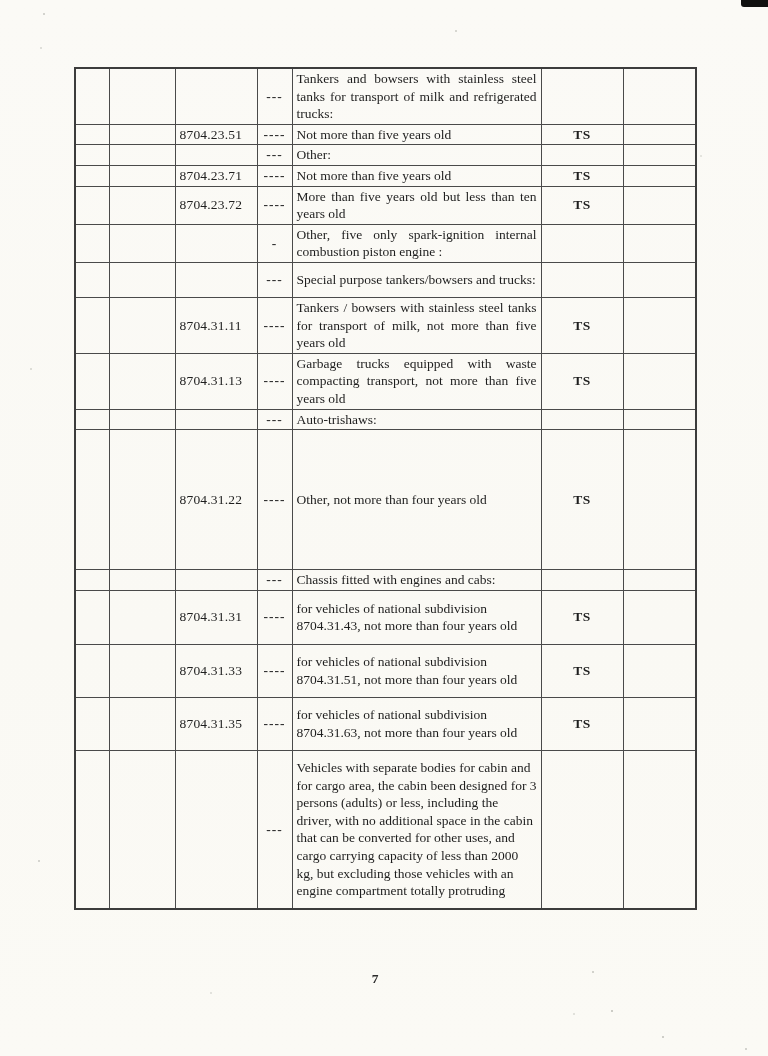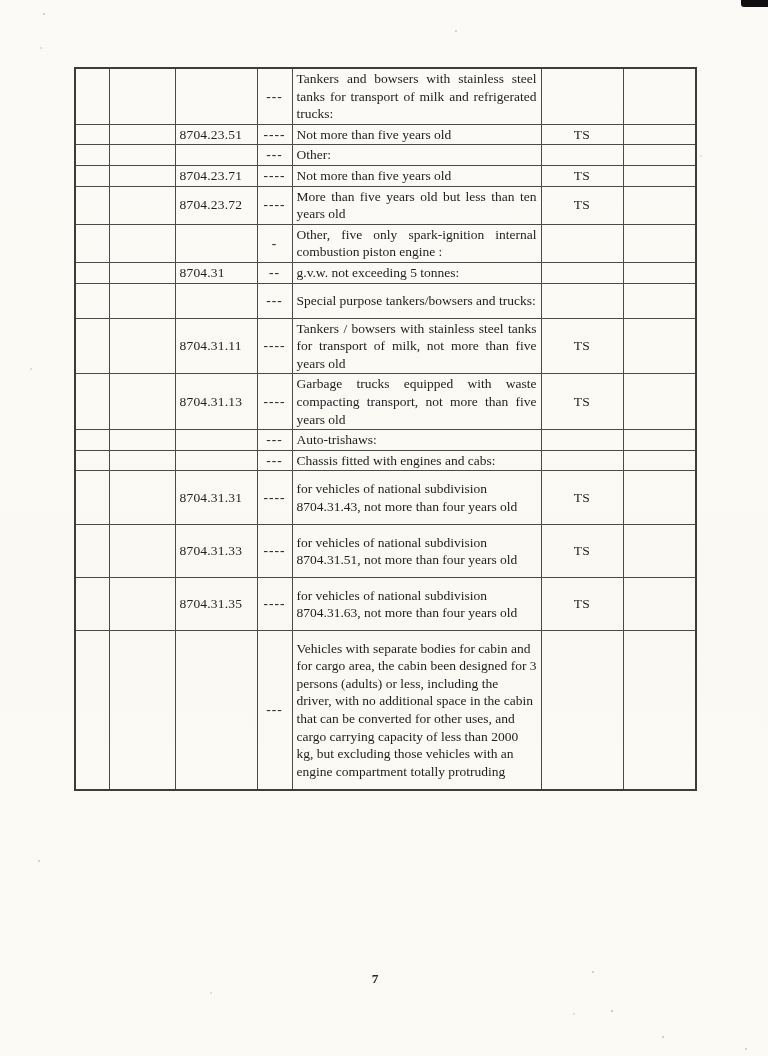--- a/index.html
+++ b/index.html
@@ -45,21 +45,21 @@
     border:1px solid #4a4a4a;
     vertical-align:middle;
     font-size:13.5px;line-height:17.6px;
     padding:1px 4px;
     overflow:hidden;
   }
   td.c-code{padding-left:8px;letter-spacing:.2px;}
   td.c-level{text-align:center;letter-spacing:1px;font-weight:bold;color:#2a2a2a;font-size:12px;}
   td.c-desc{padding-left:6px;padding-right:5px;}
   td.c-desc.justify{text-align:justify;margin-left:11px;}
-  td.c-status{text-align:center;font-weight:normal;letter-spacing:.4px;}
+  td.c-status{text-align:center;font-weight:bold;letter-spacing:.4px;}
   
   .page-number{
     position:absolute;top:971px;left:0;width:750px;
     text-align:center;font-size:13.5px;font-weight:bold;color:#2b2b2b;
   }
 </style>
 </head>
 <body>
 
 <div class="page">
@@ -125,63 +125,63 @@
         </tr>
         <tr style="height: 36px;">
           <td class="c-blank"></td>
           <td class="c-blank"></td>
           <td class="c-code"></td>
           <td class="c-level">-</td>
           <td class="c-desc justify">Other, five only spark-ignition internal combustion piston engine :</td>
           <td class="c-status"></td>
           <td class="c-blank"></td>
         </tr>
+        <tr style="height: 35px;">
+          <td class="c-blank"></td>
+          <td class="c-blank"></td>
+          <td class="c-code"></td>
+          <td class="c-level">---</td>
+          <td class="c-desc justify">Special purpose tankers/bowsers and trucks:</td>
+          <td class="c-status"></td>
+          <td class="c-blank"></td>
+        </tr>
+        <tr style="height: 54px;">
+          <td class="c-blank"></td>
+          <td class="c-blank"></td>
+          <td class="c-code">8704.31.11</td>
+          <td class="c-level">----</td>
+          <td class="c-desc justify">Tankers / bowsers with stainless steel tanks for transport of milk, not more than five years old</td>
+          <td class="c-status">TS</td>
+          <td class="c-blank"></td>
+        </tr>
+        <tr style="height: 53px;">
+          <td class="c-blank"></td>
+          <td class="c-blank"></td>
+          <td class="c-code">8704.31.13</td>
+          <td class="c-level">----</td>
+          <td class="c-desc justify">Garbage trucks equipped with waste compacting transport, not more than five years old</td>
+          <td class="c-status">TS</td>
+          <td class="c-blank"></td>
+        </tr>
         <tr style="height: 20px;">
           <td class="c-blank"></td>
           <td class="c-blank"></td>
-          <td class="c-code">8704.31</td>
-          <td class="c-level">--</td>
-          <td class="c-desc">g.v.w. not exceeding 5 tonnes:</td>
-          <td class="c-status"></td>
-          <td class="c-blank"></td>
-        </tr>
-        <tr style="height: 35px;">
-          <td class="c-blank"></td>
-          <td class="c-blank"></td>
-          <td class="c-code"></td>
-          <td class="c-level">---</td>
-          <td class="c-desc justify">Special purpose tankers/bowsers and trucks:</td>
-          <td class="c-status"></td>
-          <td class="c-blank"></td>
-        </tr>
-        <tr style="height: 54px;">
-          <td class="c-blank"></td>
-          <td class="c-blank"></td>
-          <td class="c-code">8704.31.11</td>
-          <td class="c-level">----</td>
-          <td class="c-desc justify">Tankers / bowsers with stainless steel tanks for transport of milk, not more than five years old</td>
-          <td class="c-status">TS</td>
-          <td class="c-blank"></td>
-        </tr>
-        <tr style="height: 53px;">
-          <td class="c-blank"></td>
-          <td class="c-blank"></td>
-          <td class="c-code">8704.31.13</td>
-          <td class="c-level">----</td>
-          <td class="c-desc justify">Garbage trucks equipped with waste compacting transport, not more than five years old</td>
-          <td class="c-status">TS</td>
-          <td class="c-blank"></td>
-        </tr>
-        <tr style="height: 20px;">
-          <td class="c-blank"></td>
-          <td class="c-blank"></td>
           <td class="c-code"></td>
           <td class="c-level">---</td>
           <td class="c-desc">Auto-trishaws:</td>
           <td class="c-status"></td>
+          <td class="c-blank"></td>
+        </tr>
+        <tr style="height: 140px;">
+          <td class="c-blank"></td>
+          <td class="c-blank"></td>
+          <td class="c-code">8704.31.22</td>
+          <td class="c-level">----</td>
+          <td class="c-desc">Other, not more than four years old</td>
+          <td class="c-status">TS</td>
           <td class="c-blank"></td>
         </tr>
         <tr style="height: 18px;">
           <td class="c-blank"></td>
           <td class="c-blank"></td>
           <td class="c-code"></td>
           <td class="c-level">---</td>
           <td class="c-desc">Chassis fitted with engines and cabs:</td>
           <td class="c-status"></td>
           <td class="c-blank"></td>

